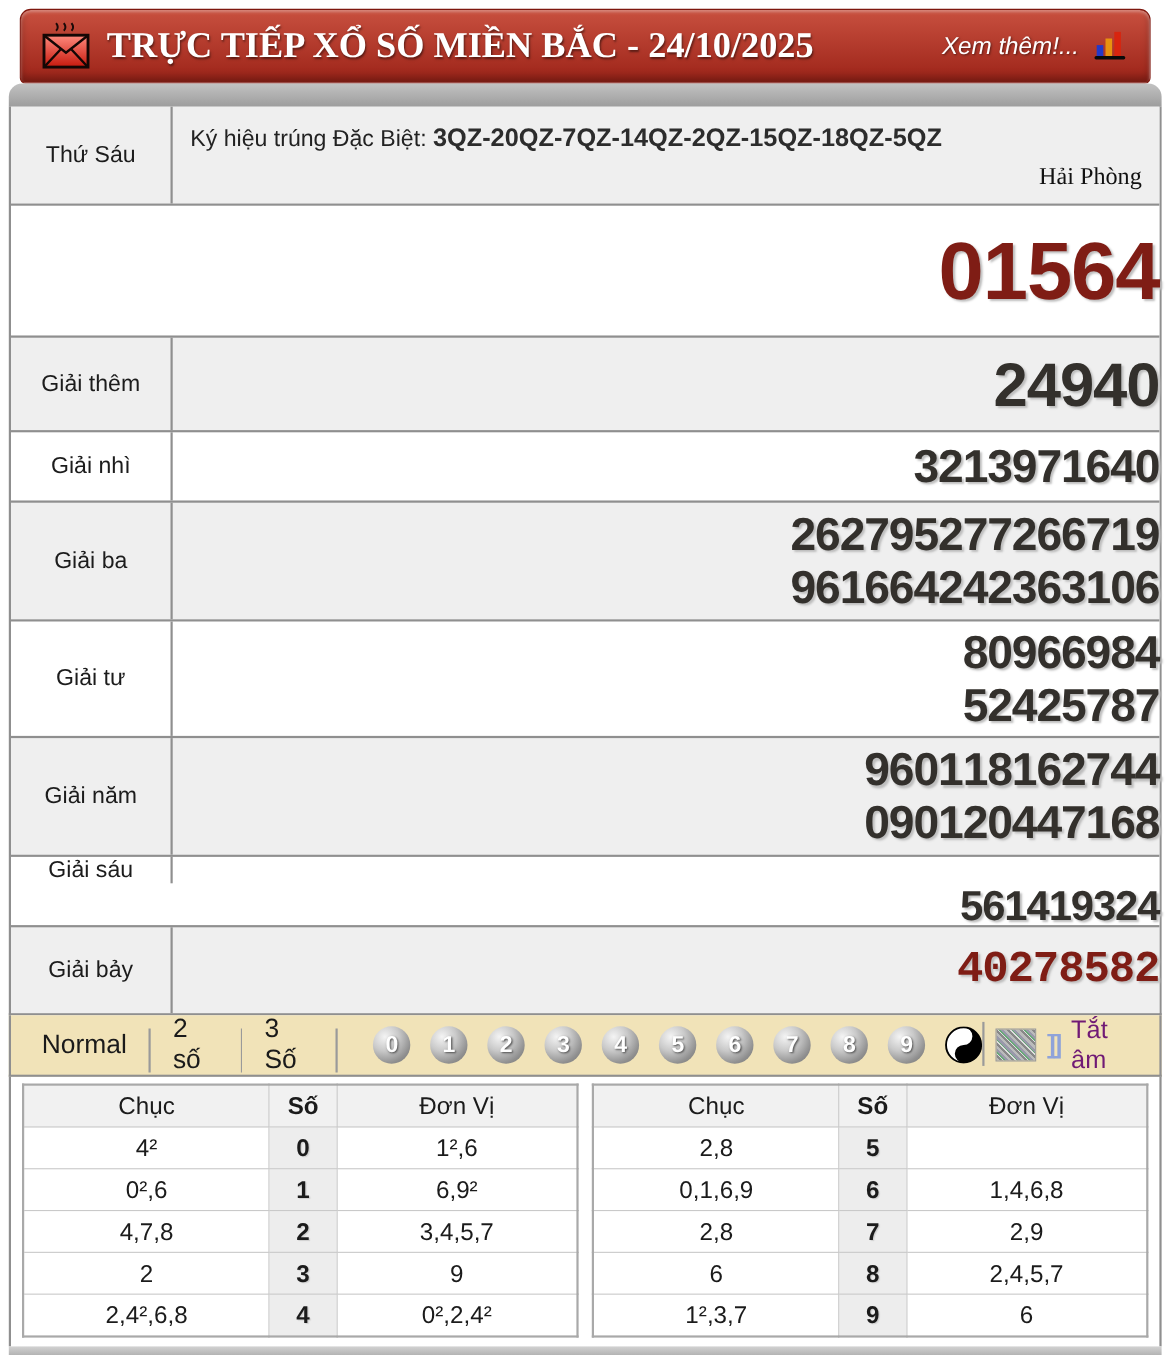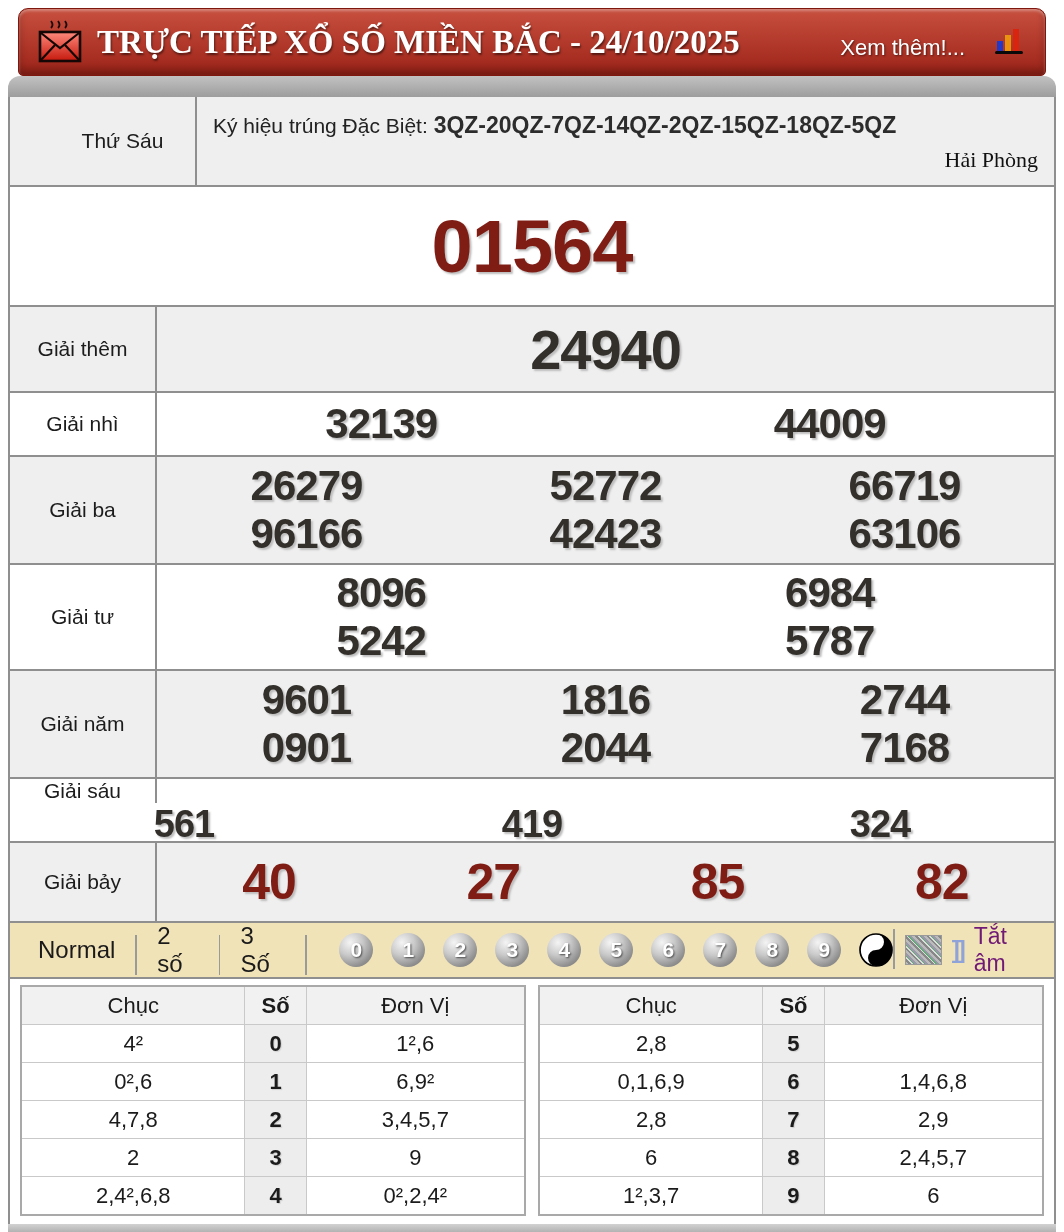--- a/index.html
+++ b/index.html
@@ -7,44 +7,44 @@
 
   
   .hdr{height:66px;margin:0 10px;border-radius:10px 10px 5px 5px;
        background:linear-gradient(#c8503f,#a52a1d 55%,#92topia0 100%);
        background:linear-gradient(#c8503f,#9c2318);
        border:1px solid #7e170e;display:flex;align-items:center;padding:0 18px;
        box-shadow:inset 0 2px 3px rgba(255,255,255,.35), inset 0 -5px 8px rgba(0,0,0,.28);}
   .env{margin-right:14px;display:flex;align-items:flex-end;}
   .title{color:#fff;font-family:Liberation Serif, serif;font-weight:bold;font-size:33px;
          text-shadow:1px 2px 2px rgba(0,0,0,.5);white-space:nowrap;}
-  .hdr-right{margin-left:auto;display:flex;align-items:flex-end;gap:28px;}
+  .hdr-right{margin-left:auto;display:flex;align-items:center;gap:12px;font-style:italic;}
   .more{color:#fff;font-size:22px;text-shadow:1px 1px 2px rgba(0,0,0,.5);cursor:pointer;}
 
   .grayband{height:21px;background:linear-gradient(#c2c2c2,#9d9d9d);border-radius:12px 12px 0 0;}
 
   
   .results{border:2px solid #8f8f8f;border-top:none;}
   .prow{display:flex;border-top:2px solid #8f8f8f;background:#fff;}
   .prow:first-child{border-top:none;}
   .prow.gray{background:#efefef;}
   .plabel{width:145px;min-width:145px;border-right:2px solid #8f8f8f;display:flex;
           align-items:center;justify-content:center;font-size:21px;color:#1c1c1c;}
-  .pbody{flex:1;display:flex;flex-direction:column;justify-content:center;}
+  .pbody{flex:1;display:flex;flex-direction:column;justify-content:center;align-items:flex-end;}
   .numrow{display:flex;align-items:center;}
   .num{flex:1;text-align:center;font-weight:bold;color:#33302c;letter-spacing:-1px;
        text-shadow:2px 2px 2px #bdbdbd;}
   .red .num, .num.red{color:#7f1d15;}
 
-  .r-day{height:88px;padding-left:40px;}  .r-db{height:118px;}  .r-nhat{height:84px;}
+  .r-day{height:88px;}  .r-db{height:118px;}  .r-nhat{height:84px;}
   .r-nhi{height:62px;}  .r-ba{height:106px;}  .r-tu{height:104px;}
   .r-nam{height:106px;} .r-sau{height:62px;flex-direction:column;}  .r-bay{height:78px;}
 
   .fs-db{font-size:74px;}  .fs-nhat{font-size:56px;} .fs-mid{font-size:42px;}
-  .fs-sau{font-size:38px;} .fs-bay{font-size:50px;}
+  .fs-sau{font-size:38px;} .fs-bay{font-size:40px;font-family:Liberation Mono, monospace;}
 
   .info-cell{flex:1;position:relative;padding:8px 16px 6px 16px;line-height:1.75;}
   .sign-label{font-size:21px;color:#222;}
   .sign-codes{font-size:23px;font-weight:bold;color:#2c2c2c;text-align:center;}
   .province{position:absolute;right:16px;bottom:6px;font-family:"Liberation Serif",serif;
             font-size:22px;color:#111;}
 
   
   .toolbar{height:54px;background:#f1e3b8;border:2px solid #8f8f8f;border-top:none;
            display:flex;align-items:center;padding:0 8px;}
@@ -138,21 +138,21 @@
         <span class="num fs-nhat">24940</span>
       </div>
         </div>
     </div>
 
     <div class="prow r-nhi">
       <div class="plabel">Giải nhì</div>
       <div class="pbody">
           <div class="numrow">
         <span class="num fs-mid">32139</span>
-        <span class="num fs-mid">44009</span>
+        <span class="num fs-mid">71640</span>
       </div>
         </div>
     </div>
 
     <div class="prow gray r-ba">
       <div class="plabel">Giải ba</div>
       <div class="pbody">
         <div class="numrow">
           <span class="num fs-mid">26279</span>
           <span class="num fs-mid">52772</span>

